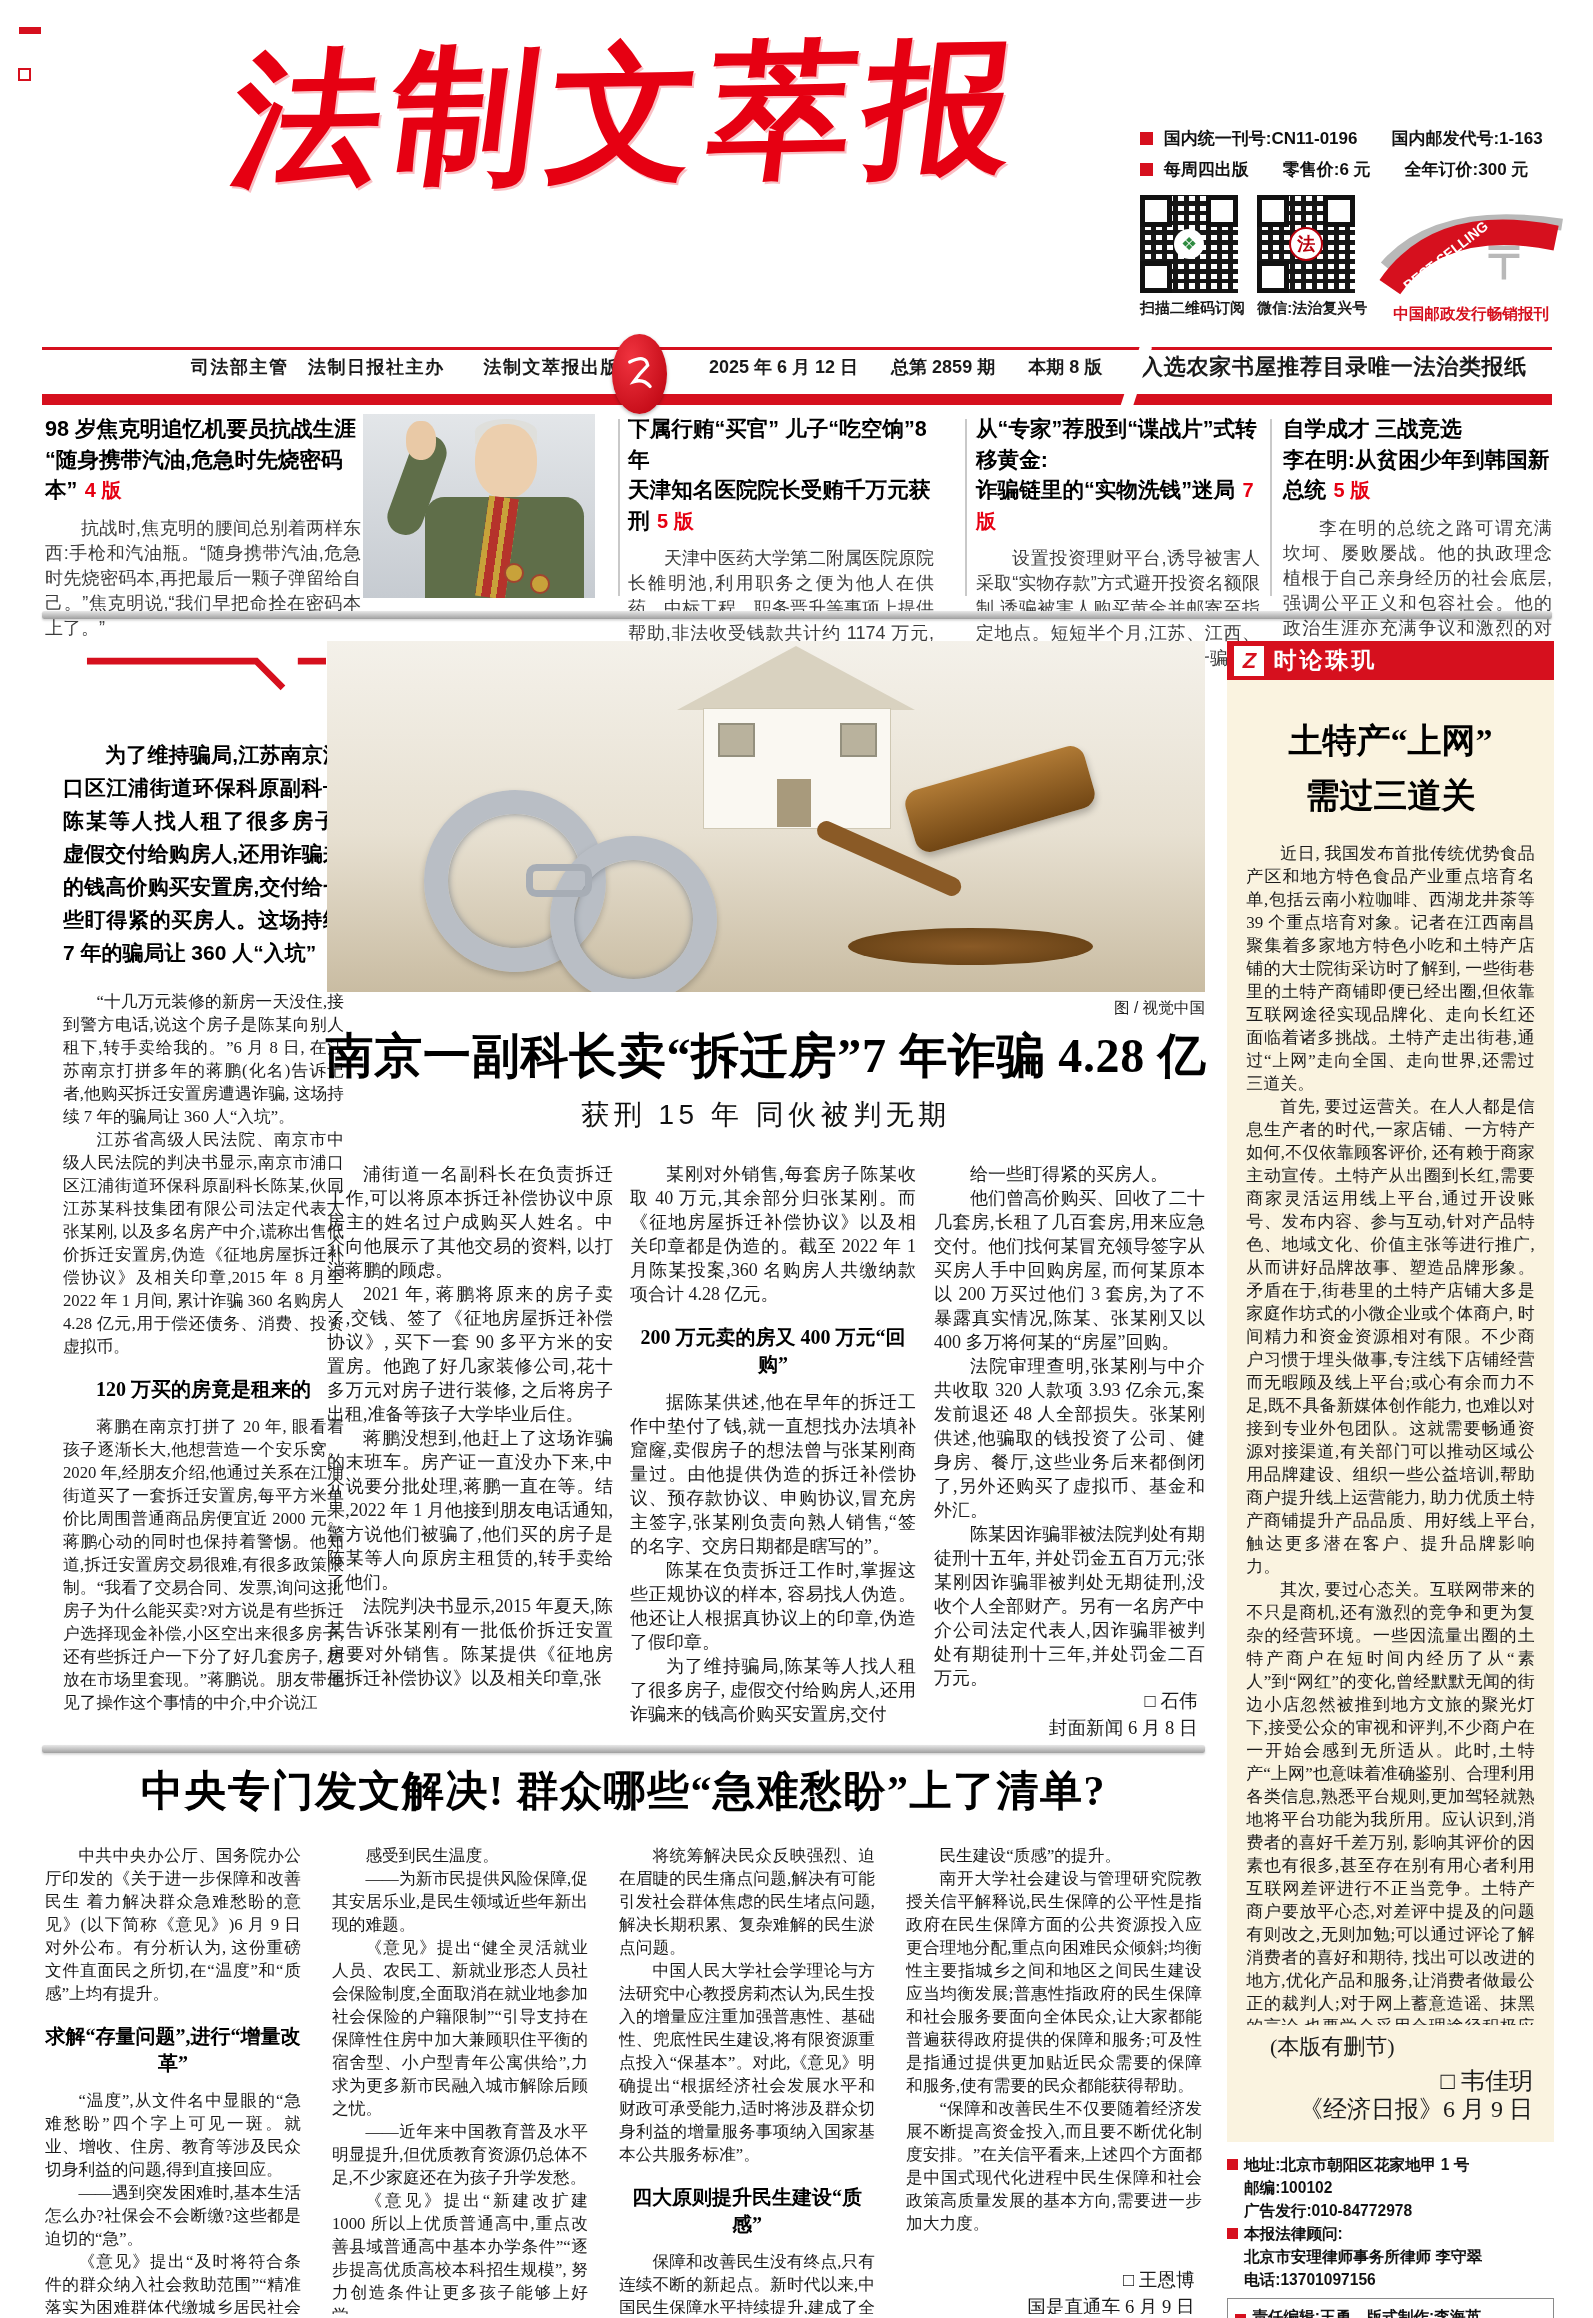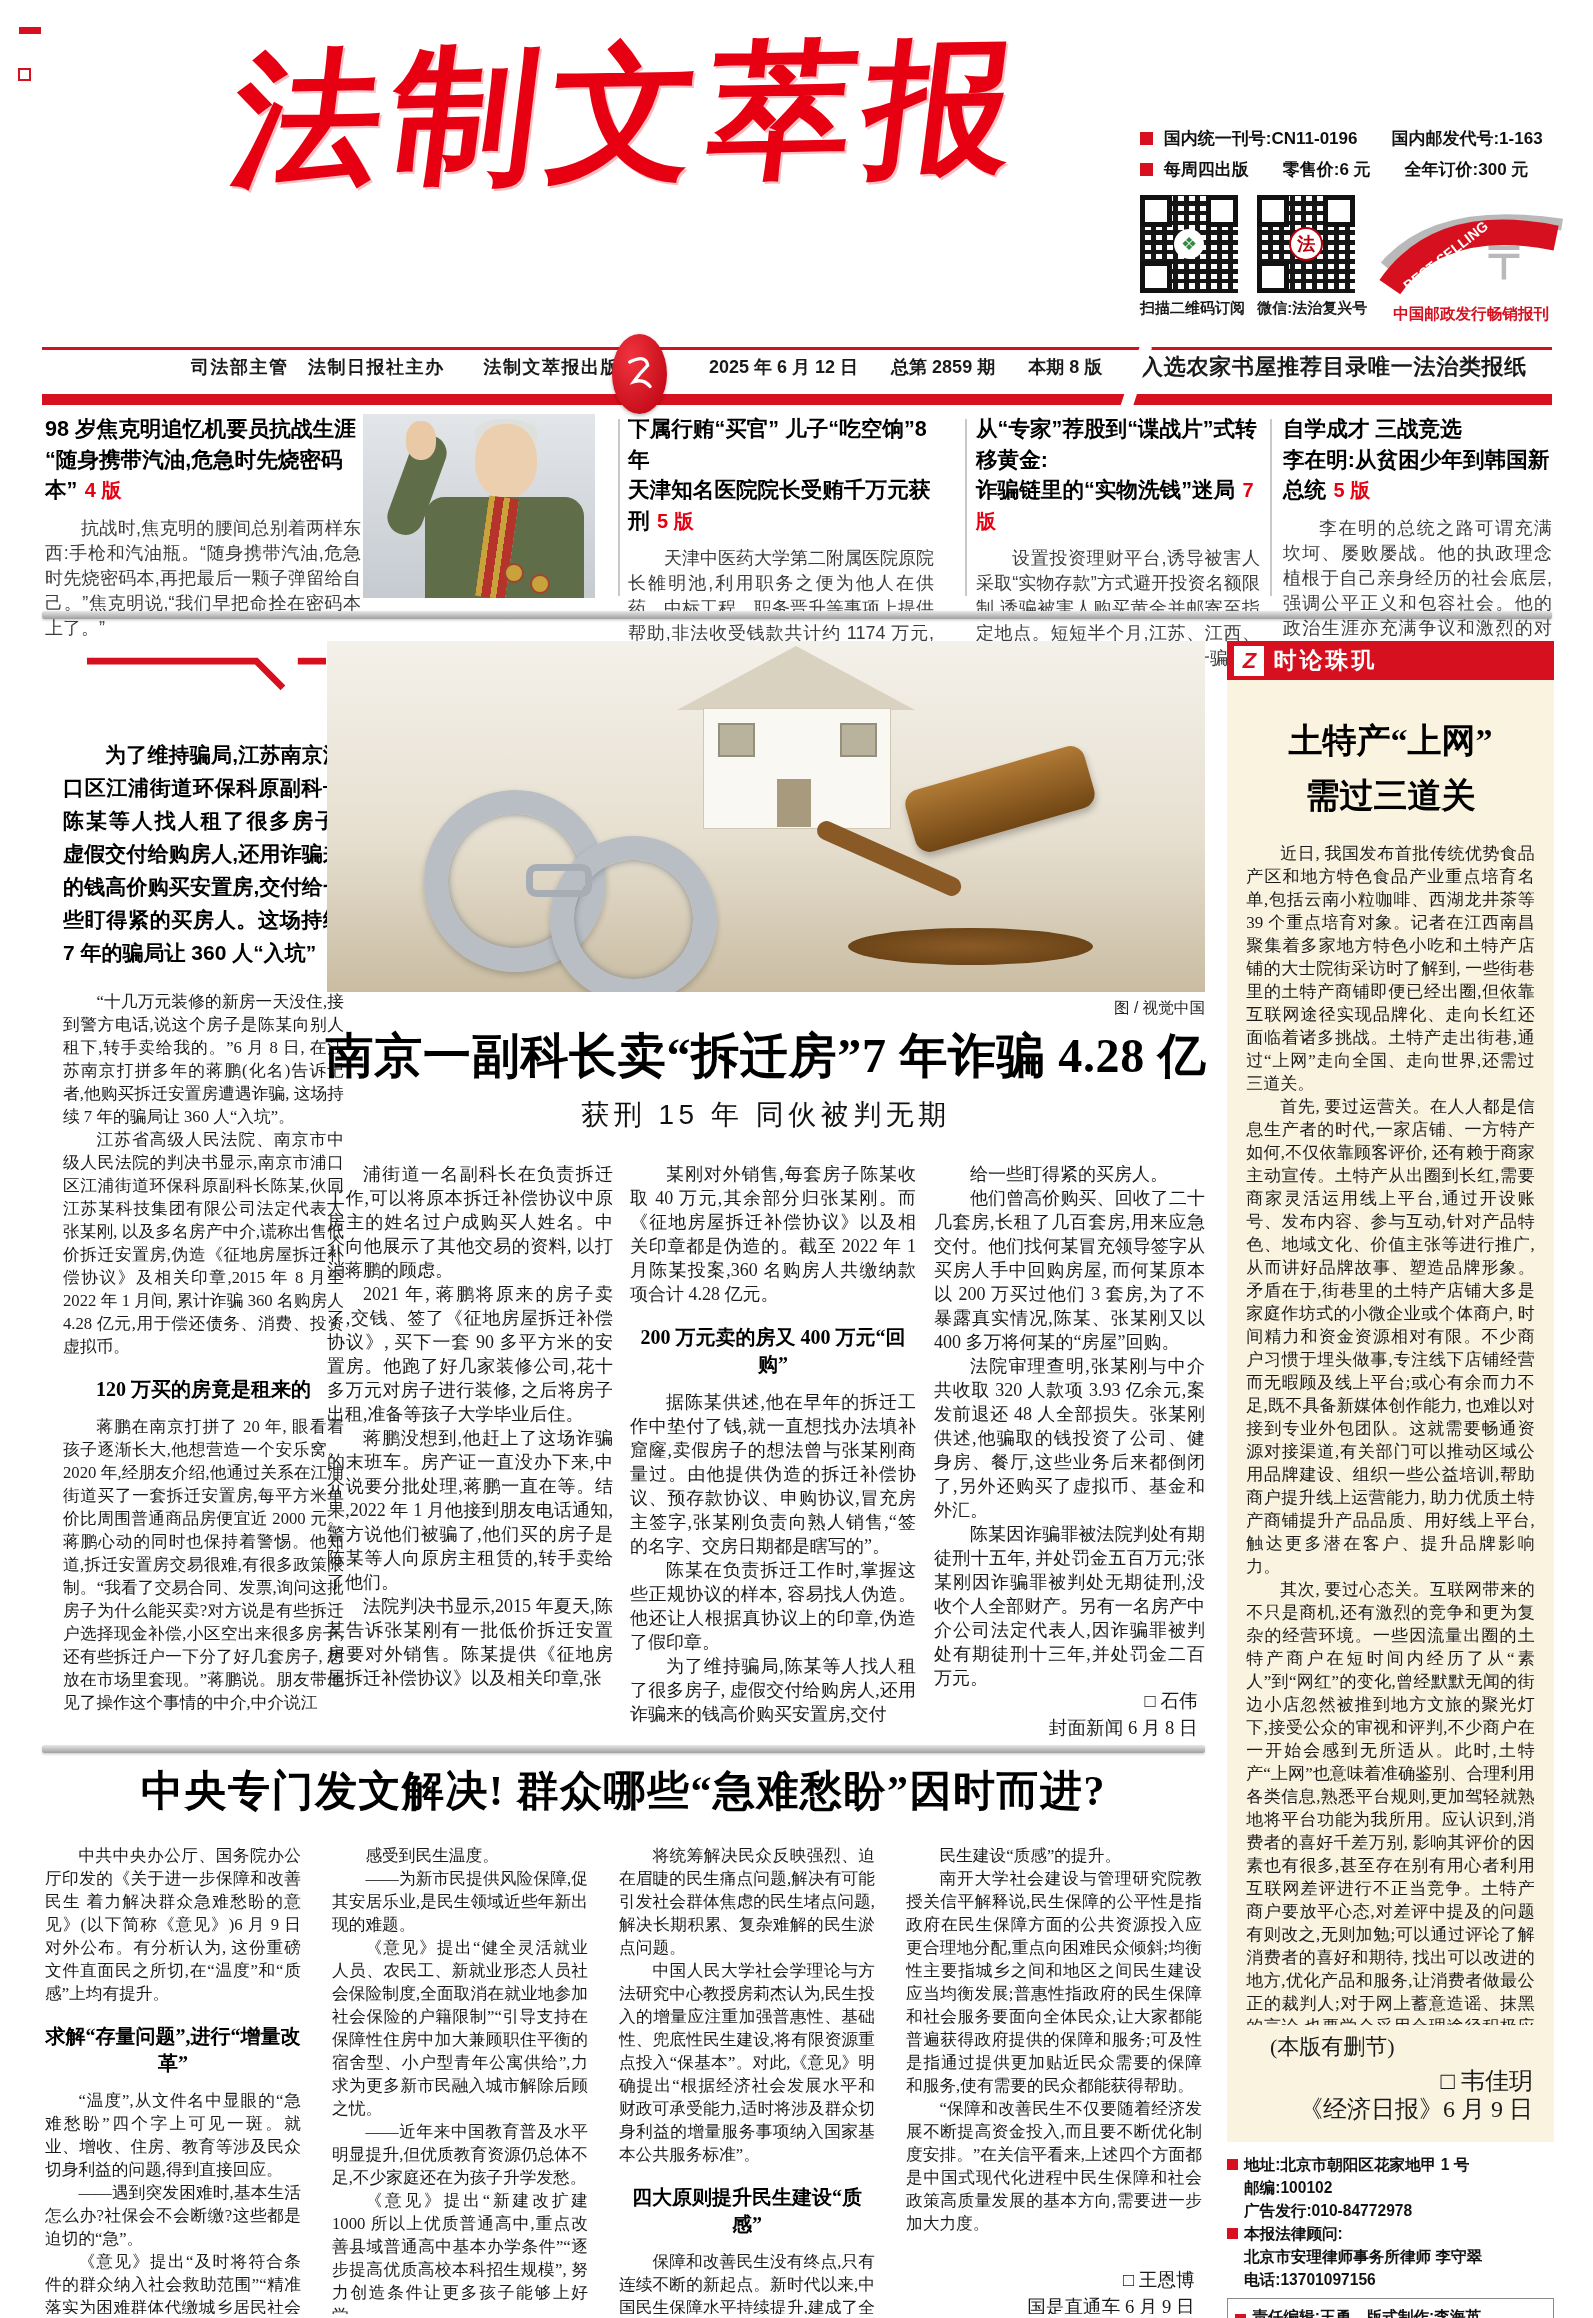--- a/index.html
+++ b/index.html
@@ -322,21 +322,21 @@
       <div class="sbsig">
         <div>□ 韦佳玥</div>
         <div>《经济日报》6 月 9 日</div>
       </div>
     </div>
   </aside>
 
   <div class="hr3d" style="top:1745px;width:1163px;"></div>
 
   <section class="bottom">
-    <div class="botitle">中央专门发文解决! 群众哪些“急难愁盼”因时而进?</div>
+    <div class="botitle">中央专门发文解决! 群众哪些“急难愁盼”上了清单?</div>
     <div class="bcols">
       <div class="bcol" style="left:3px;">
         <p class="bodyp">中共中央办公厅、国务院办公厅印发的《关于进一步保障和改善民生 着力解决群众急难愁盼的意见》(以下简称《意见》)6 月 9 日对外公布。有分析认为, 这份重磅文件直面民之所切,在“温度”和“质感”上均有提升。</p>
         <div class="colsub">求解“存量问题”,进行“增量改革”</div>
         <p class="bodyp">“温度”,从文件名中显眼的“急难愁盼”四个字上可见一斑。就业、增收、住房、教育等涉及民众切身利益的问题,得到直接回应。</p>
         <p class="bodyp">——遇到突发困难时,基本生活怎么办?社保会不会断缴?这些都是迫切的“急”。</p>
         <p class="bodyp">《意见》提出“及时将符合条件的群众纳入社会救助范围”“精准落实为困难群体代缴城乡居民社会保险费政策, 增强低收入人口抗风险能力”“完善最低工资标准调整机制,合理提高最低工资标准”, 让困难民众</p>
       </div>
       <div class="bcol" style="left:290px;">
         <p class="bodyp">感受到民生温度。</p>

